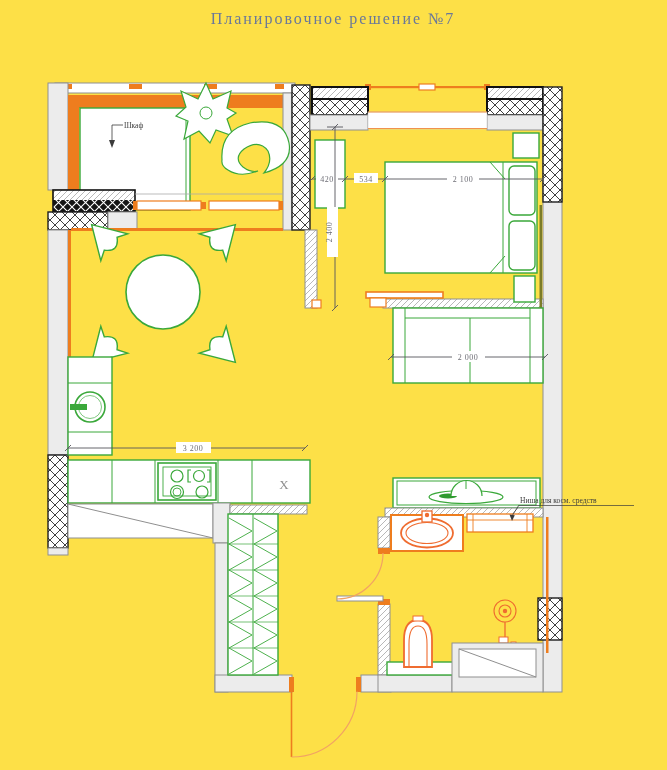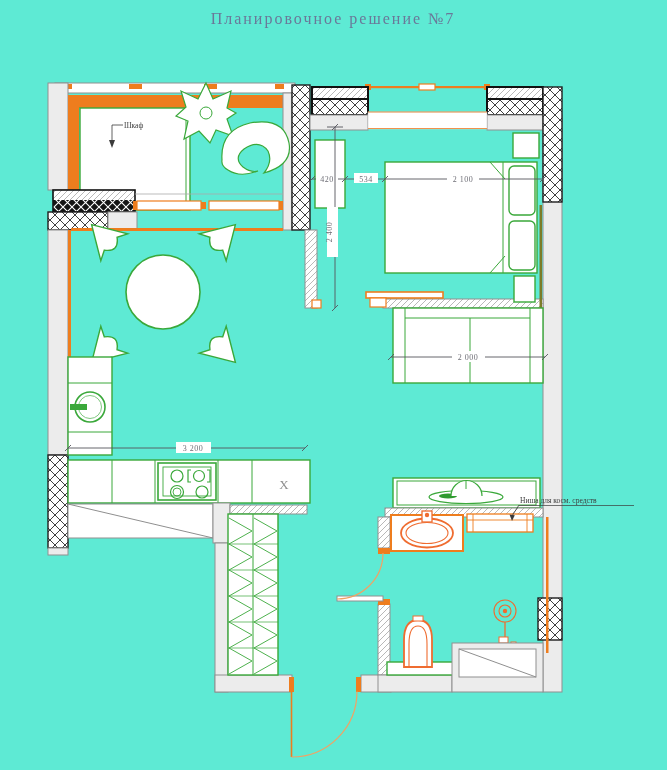--- a/index.html
+++ b/index.html
@@ -4,21 +4,21 @@
 <style>
   :root{
     --wall-gray:#ececec;
     --accent-orange:#ee7d1e;
     --fixture-orange:#ef6c30;
     --furniture-green:#3aa83a;
     --title-color:#6a7899;
     --dimension-color:#6e6e76;
   }
   html,body{margin:0;padding:0;background:#ffffff;}
-  #stage{position:relative;width:667px;height:770px;background:#5eead4;overflow:hidden;
+  #stage{position:relative;width:667px;height:770px;background:#fde047;overflow:hidden;
          font-family:"Liberation Serif", serif;}
   svg{display:block}
   .wall{fill:var(--wall-gray);stroke:#8f8f8f;stroke-width:1;}
   .wallthin{fill:#ffffff;stroke:#8f8f8f;stroke-width:1;}
   .pier{stroke:#1f1f1f;stroke-width:1.4;fill:none;}
   .grn{fill:#ffffff;stroke:var(--furniture-green);stroke-width:1.4;}
   .grnl{fill:none;stroke:var(--furniture-green);stroke-width:1;}
   .orgf{fill:var(--accent-orange);stroke:none;}
   .orgbox{fill:#ffffff;stroke:var(--accent-orange);stroke-width:1.2;}
   .fix{fill:#ffffff;stroke:var(--fixture-orange);stroke-width:1.8;}

